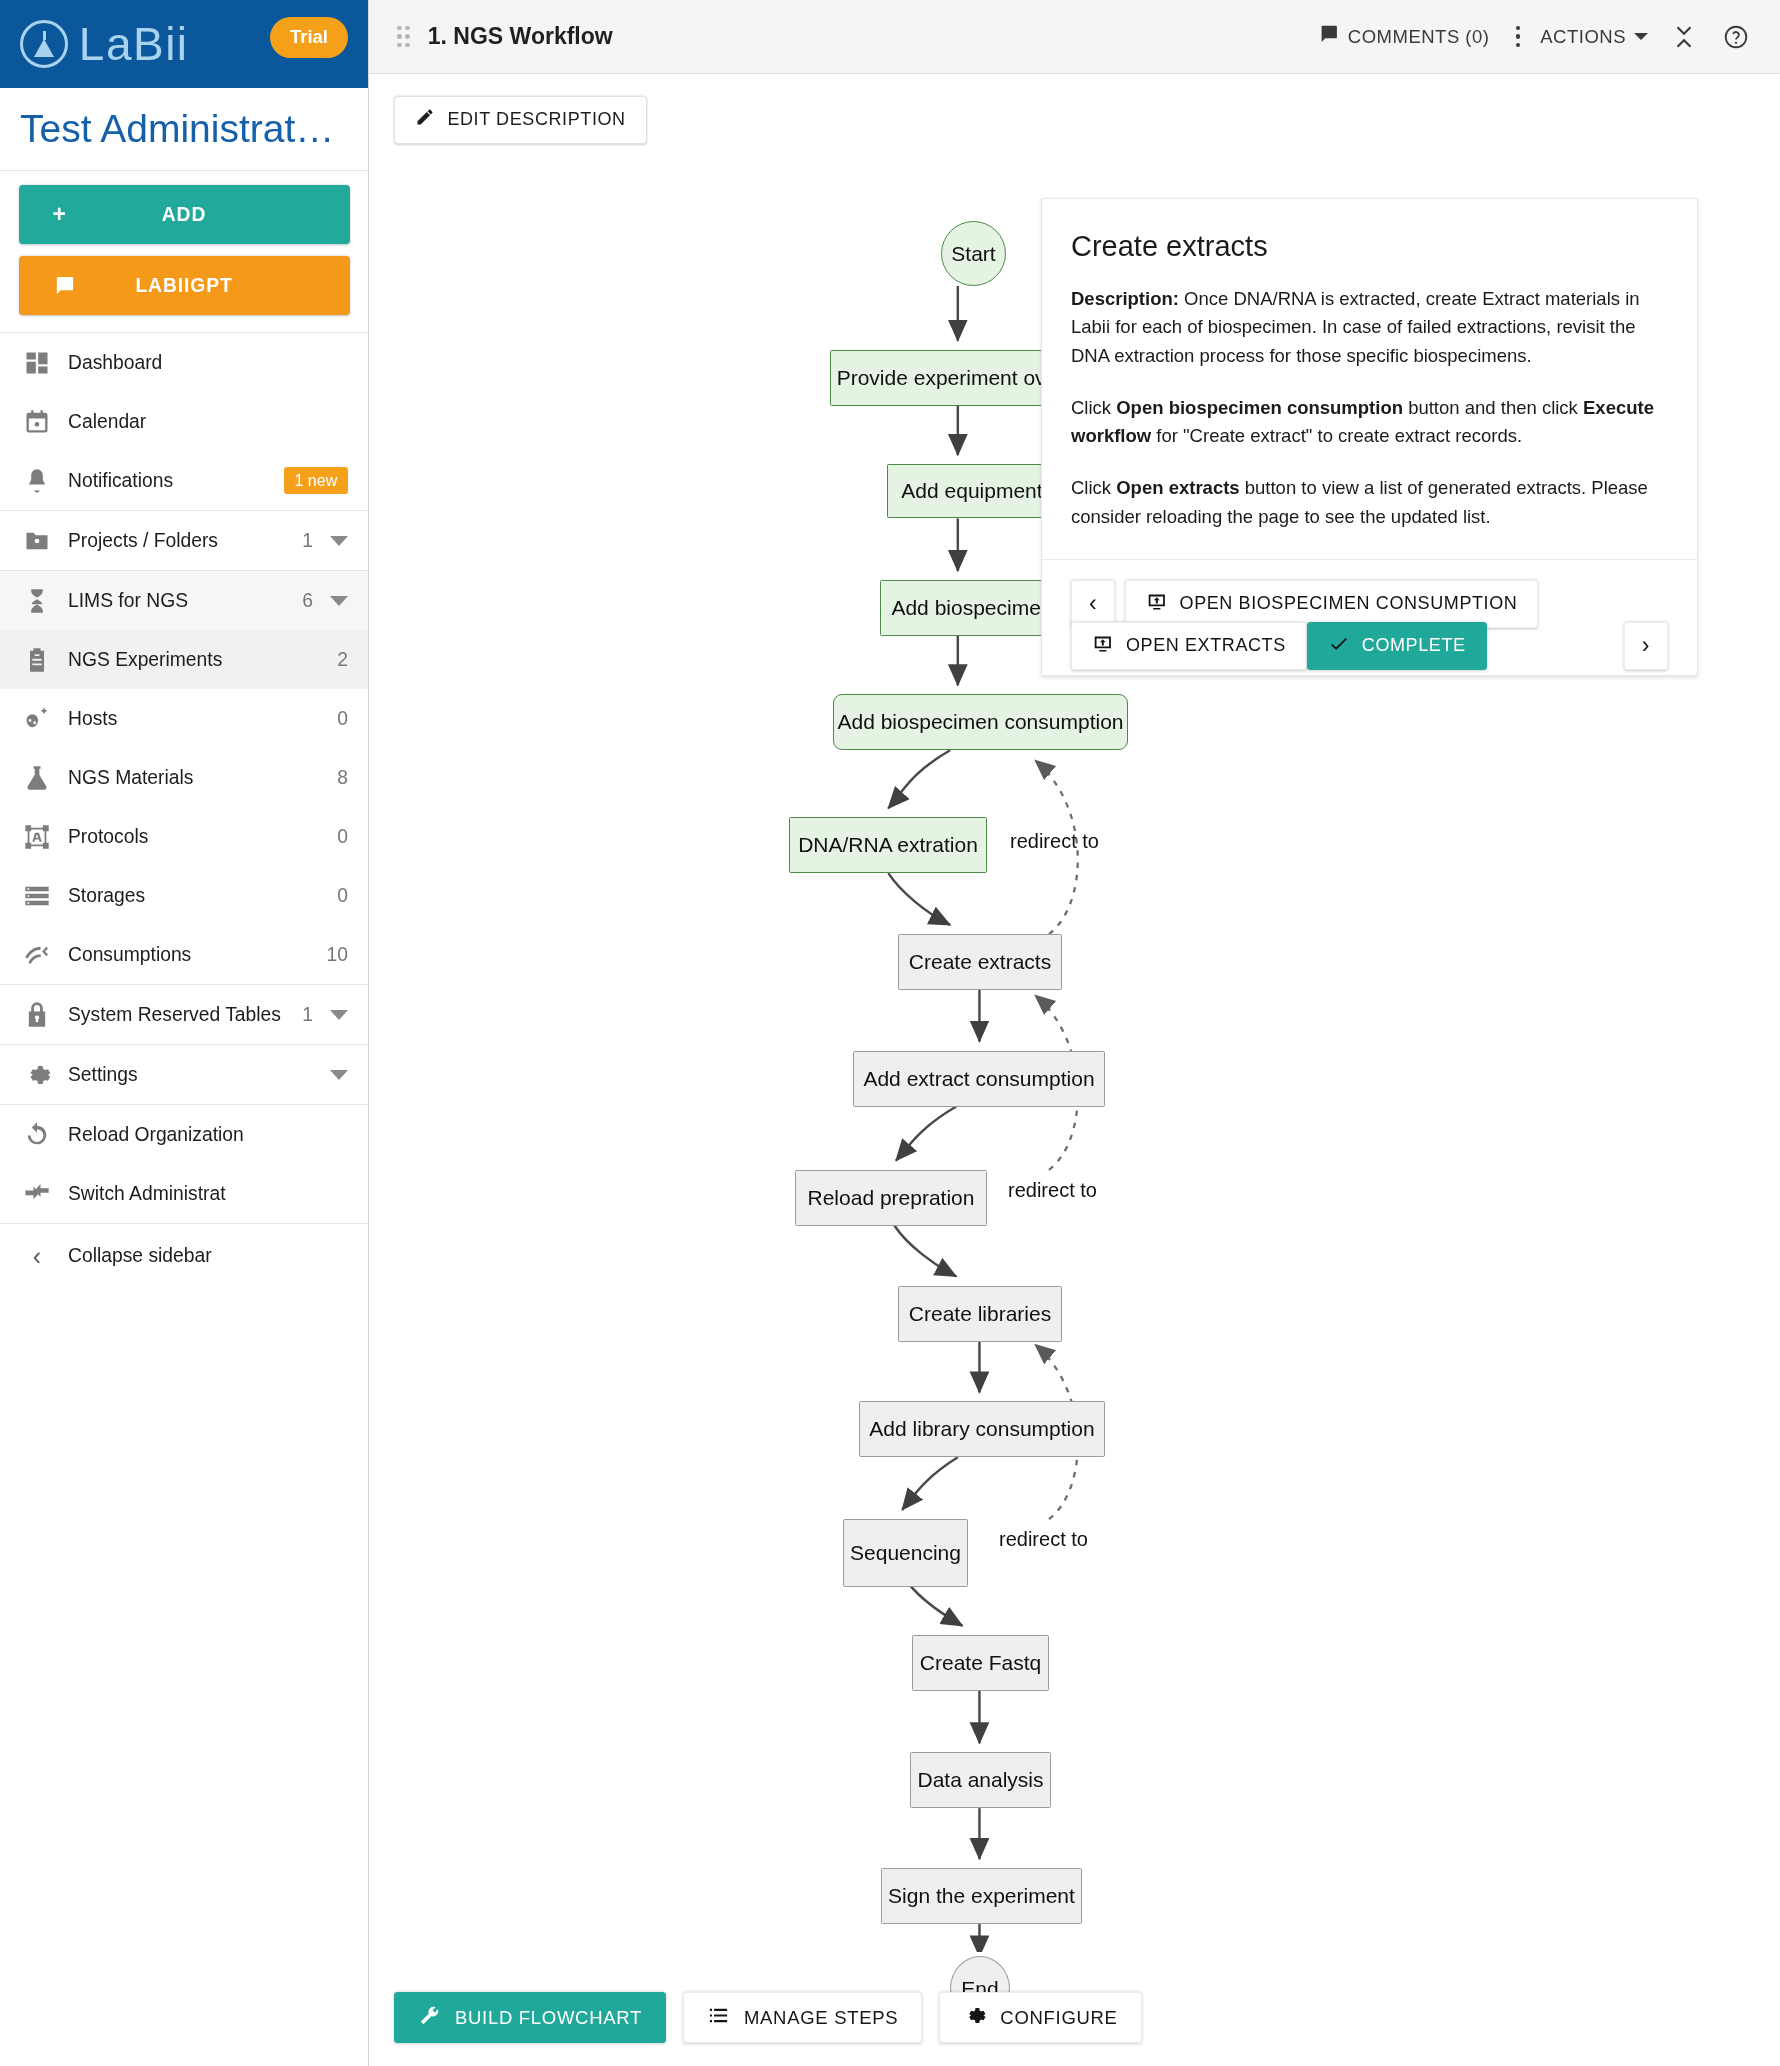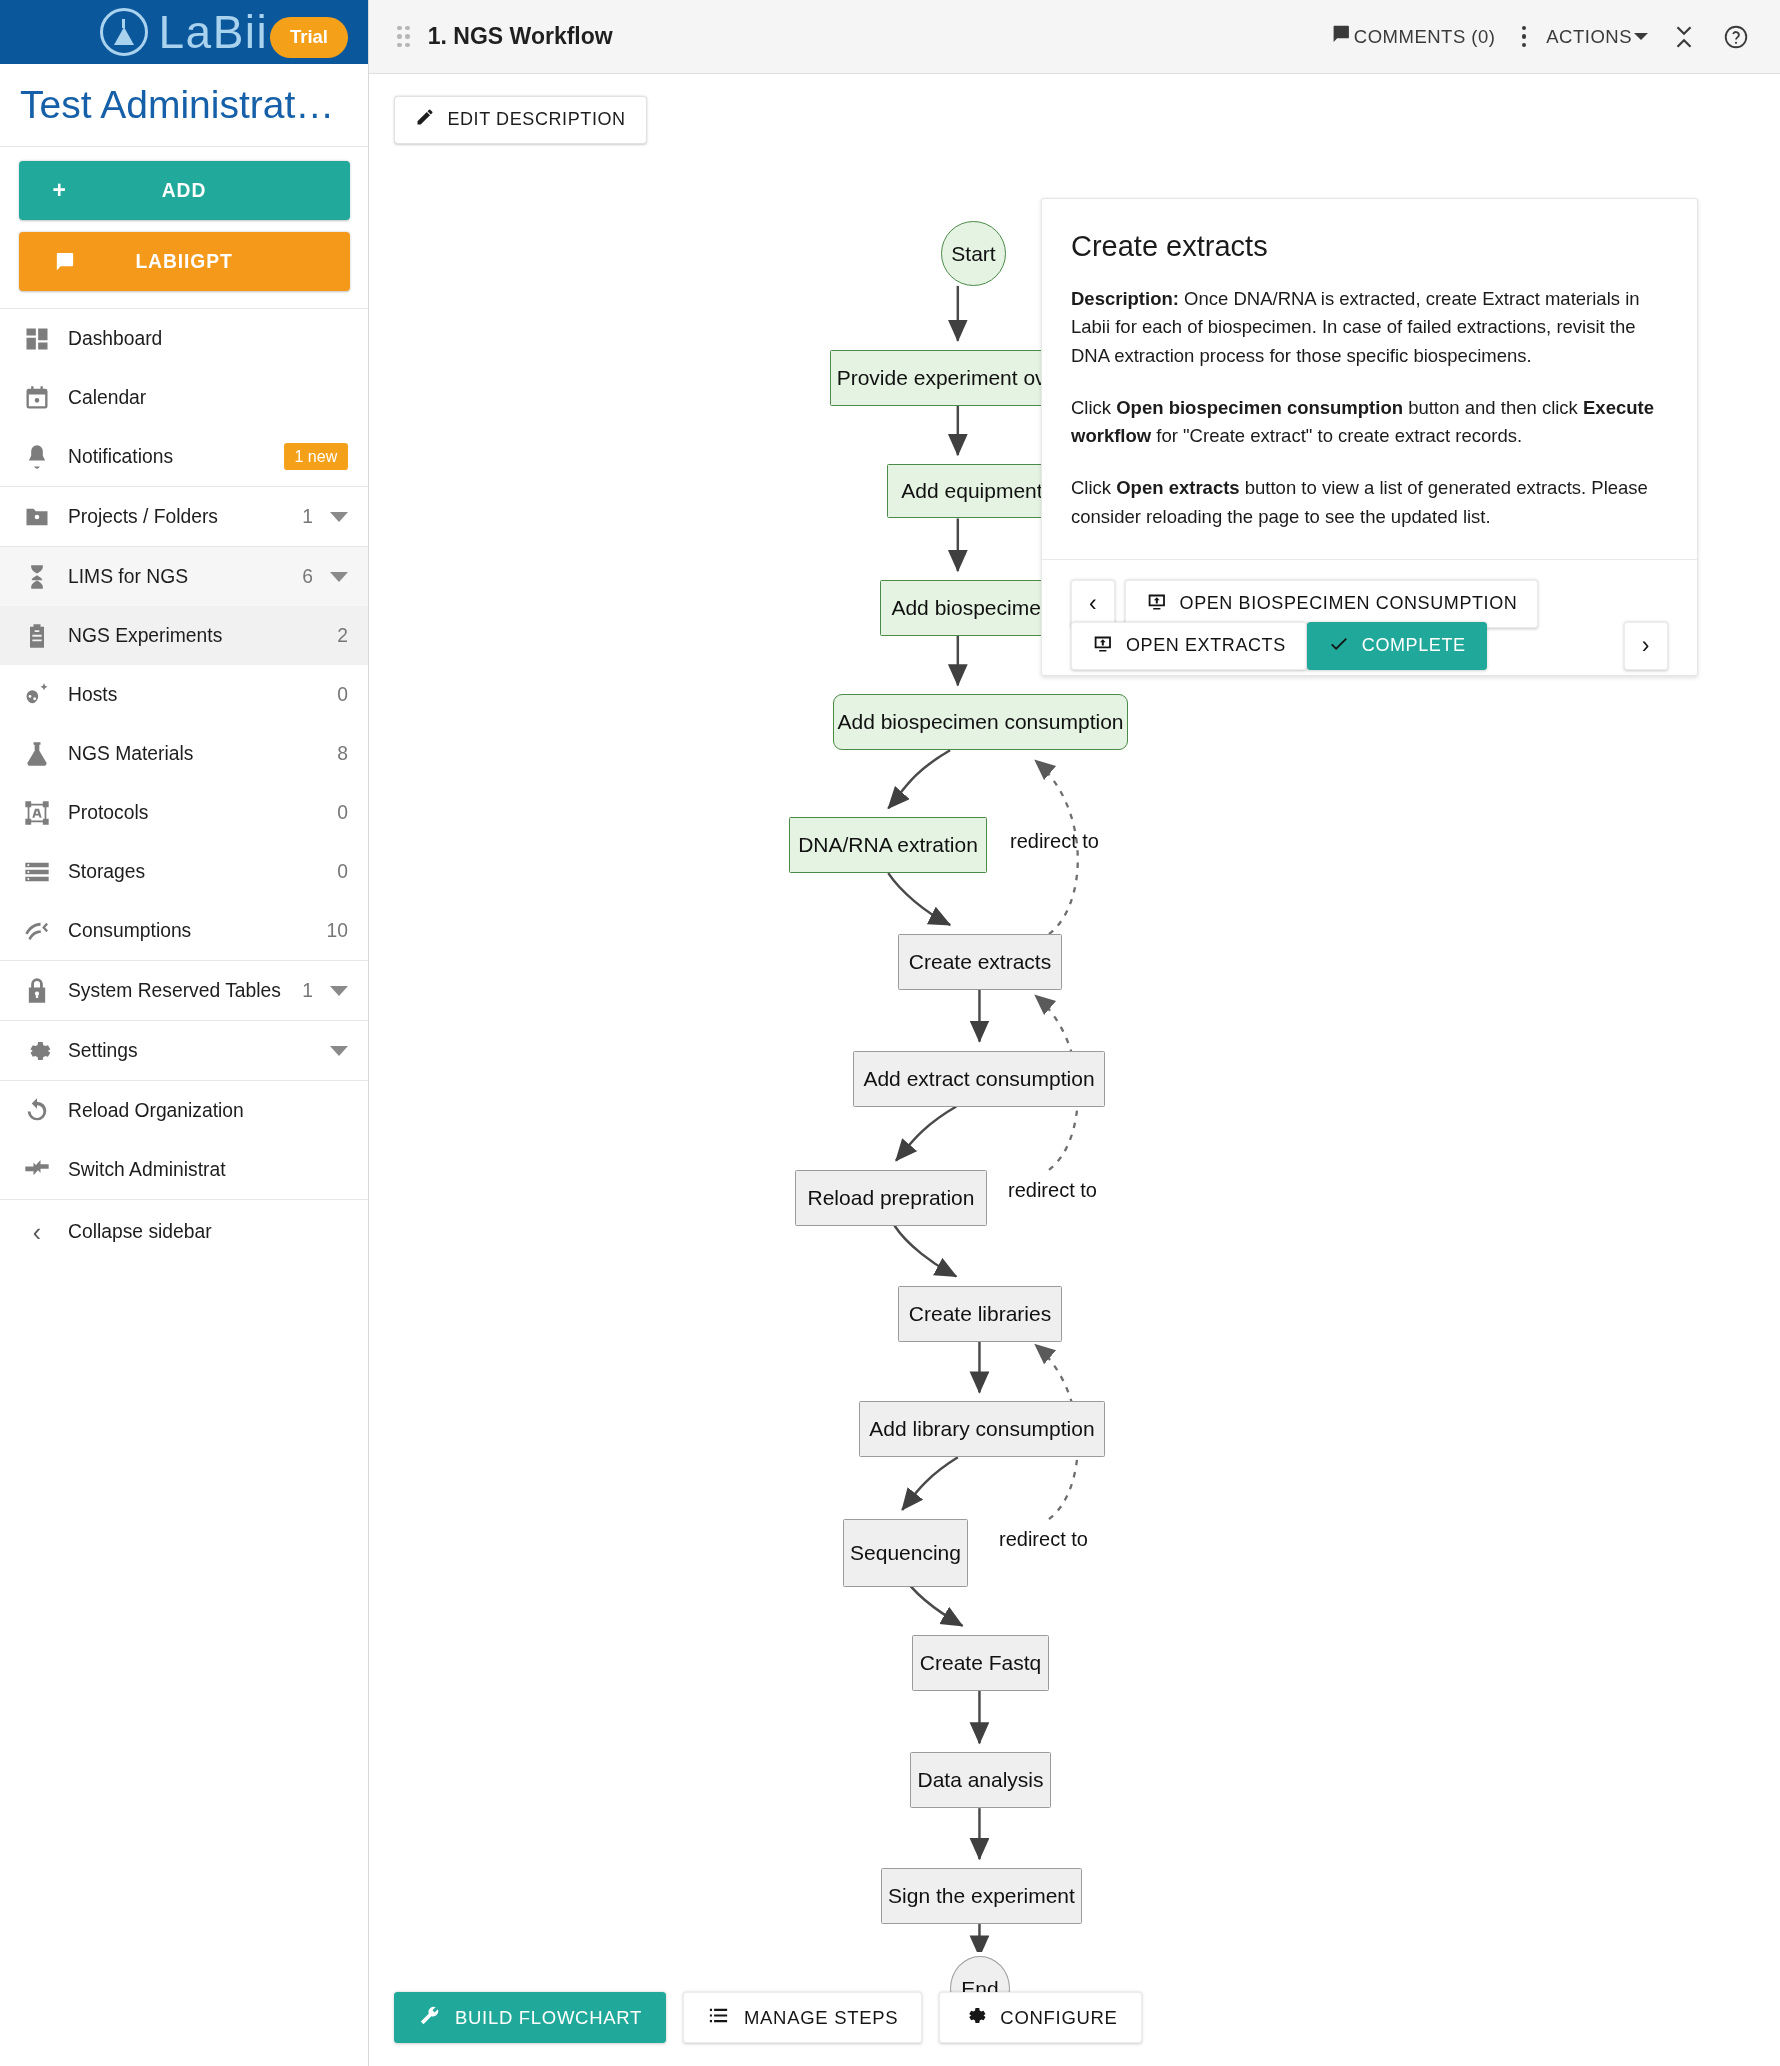--- a/index.html
+++ b/index.html
@@ -11,24 +11,23 @@
   }
 
   
   #sidebar {
     position: absolute; left: 0; top: 0;
     width: 369px; height: 2066px;
     background: #ffffff;
     border-right: 0.8px solid #d8d8d8;
   }
   .brand-bar {
-    height: 64px; background: #0b579b;
+    height: 88px; background: #0b579b;
     display: flex; align-items: center; padding: 0 20px;
     position: relative;
-    justify-content: center;
   }
   .brand-logo-circle {
     width: 48px; height: 48px; border-radius: 50%;
     border: 3.9px solid #a9d2ef; display:flex; align-items:center; justify-content:center;
     flex: 0 0 auto;
   }
   .brand-flask { width: 20px; height: 26px; position: relative; }
   .brand-flask:before{
     content:""; position:absolute; left:8.5px; top:0; width:3.1px; height:9.3px; background:#a9d2ef;
   }
@@ -101,21 +100,21 @@
   
   #main { position: absolute; left: 369px; top: 0; width: 1411px; height: 2066px; background: #ffffff; }
   .topbar {
     height: 74px; background: #f5f5f5; border-bottom: 0.8px solid #e0e0e0;
     display: flex; align-items: center; padding: 0 28px;
   }
   .drag-dots { width: 20px; display:flex; flex-wrap: wrap; gap: 3.9px; margin-right: 10.8px; }
   .drag-dots i { display:block; width:4.6px; height:4.6px; border-radius:50%; background:#b6b6b6; }
   .topbar-title { font-size: 23px; font-weight: 700; color: #1f1f1f; }
   .topbar-right { margin-left: auto; display:flex; align-items:center; gap: 20px; color:#3a3a3a; }
-  .tb-btn { display:flex; align-items:center; gap: 2px; font-size: 18.5px; letter-spacing: 0.5px; color:#3a3a3a; }
+  .tb-btn { display:flex; align-items:center; gap: 8px; font-size: 18.5px; letter-spacing: 0.5px; color:#3a3a3a; }
   .tb-btn svg { width: 21.6px; height: 21.6px; fill:#3a3a3a; }
   .kebab { display:flex; flex-direction: column; gap:3.9px; margin-left: 6.2px; }
   .kebab i { width: 4.6px; height:4.6px; background:#3a3a3a; border-radius:50%; }
   .caret-sm { width:0;height:0;border-left:7px solid transparent;border-right:7px solid transparent;border-top:7.7px solid #3a3a3a;}
   .icon-btn { width: 32px; height: 32px; display:flex; align-items:center; justify-content:center; }
   .icon-btn svg { width: 26px; height: 26px; }
 
   .content { position: relative; height: 1992px; }
 
   .edit-desc-btn {

